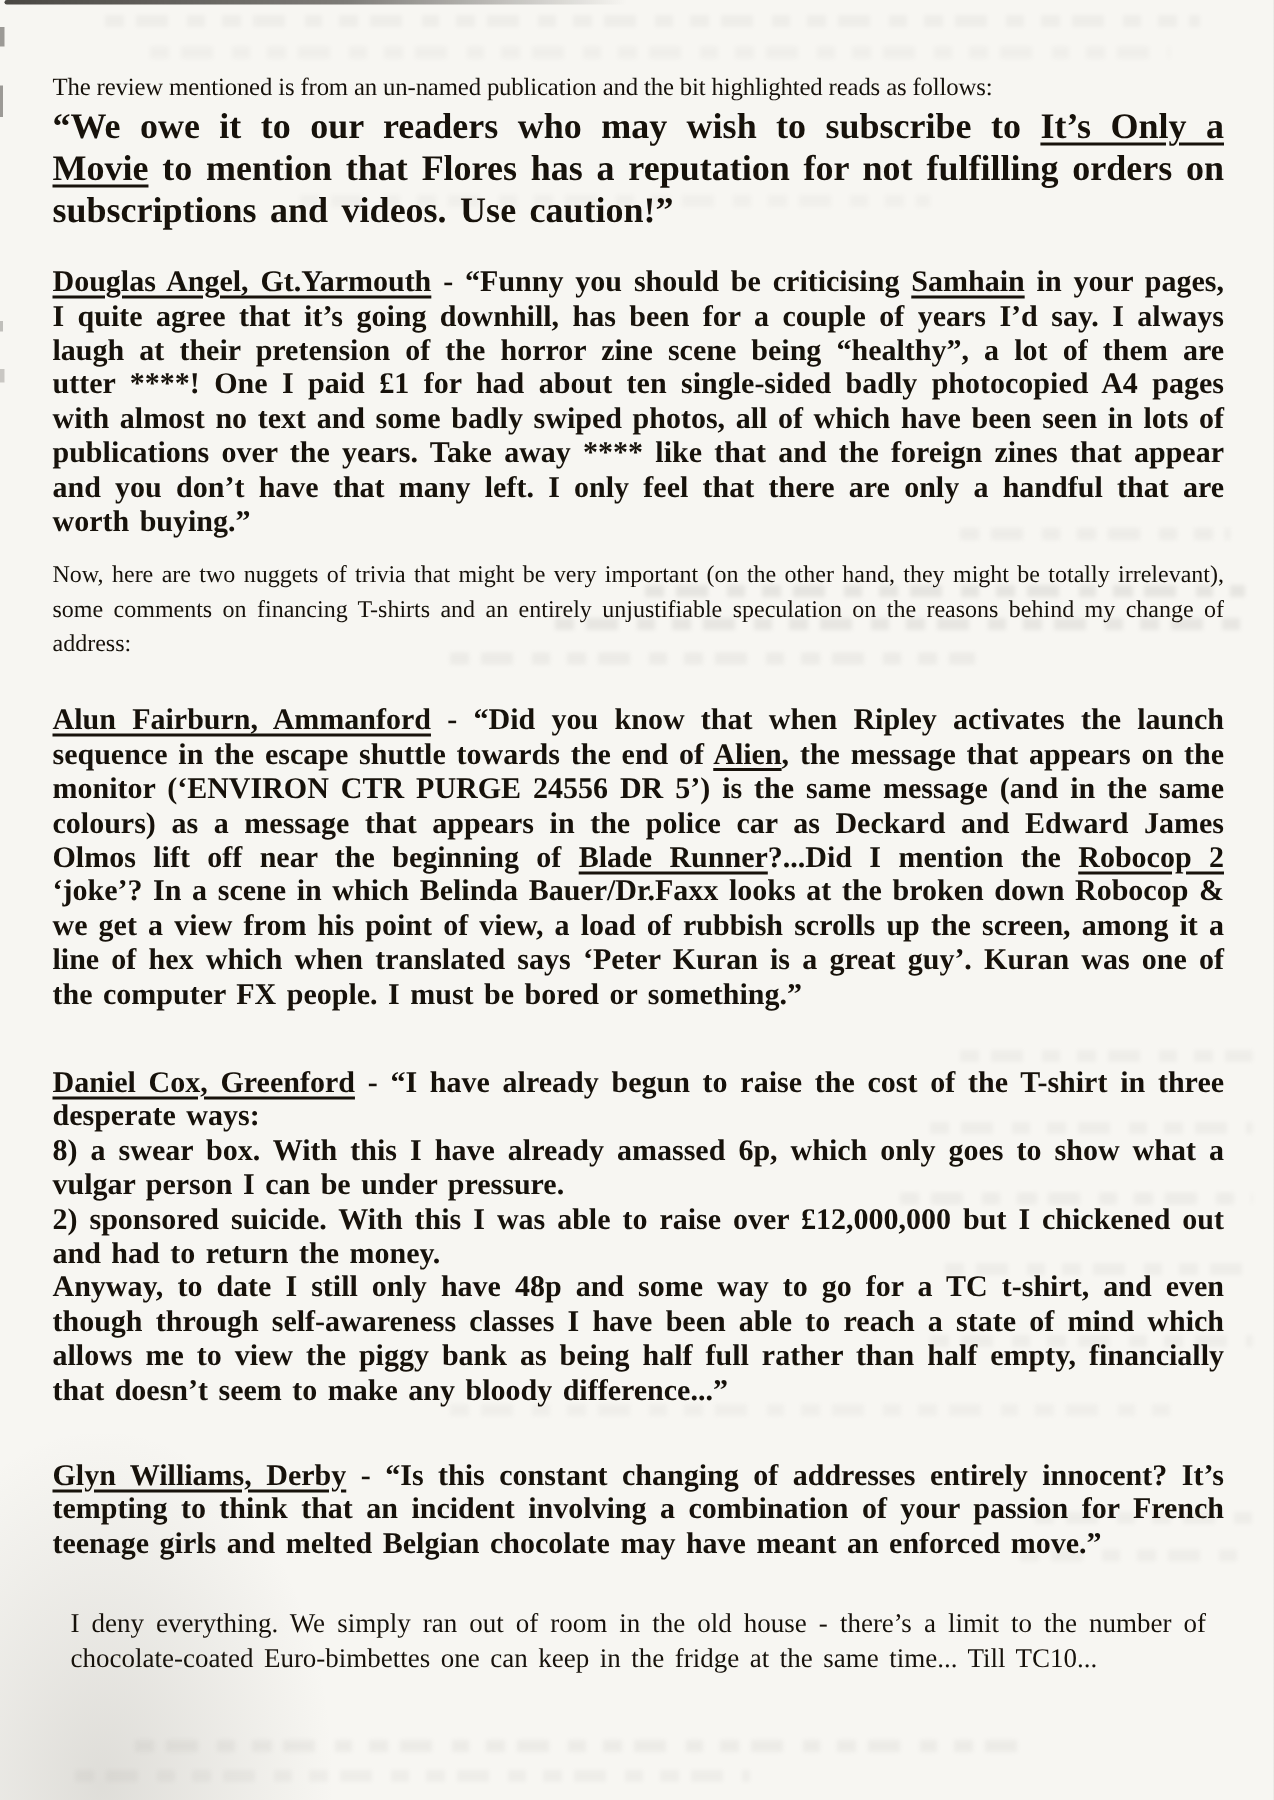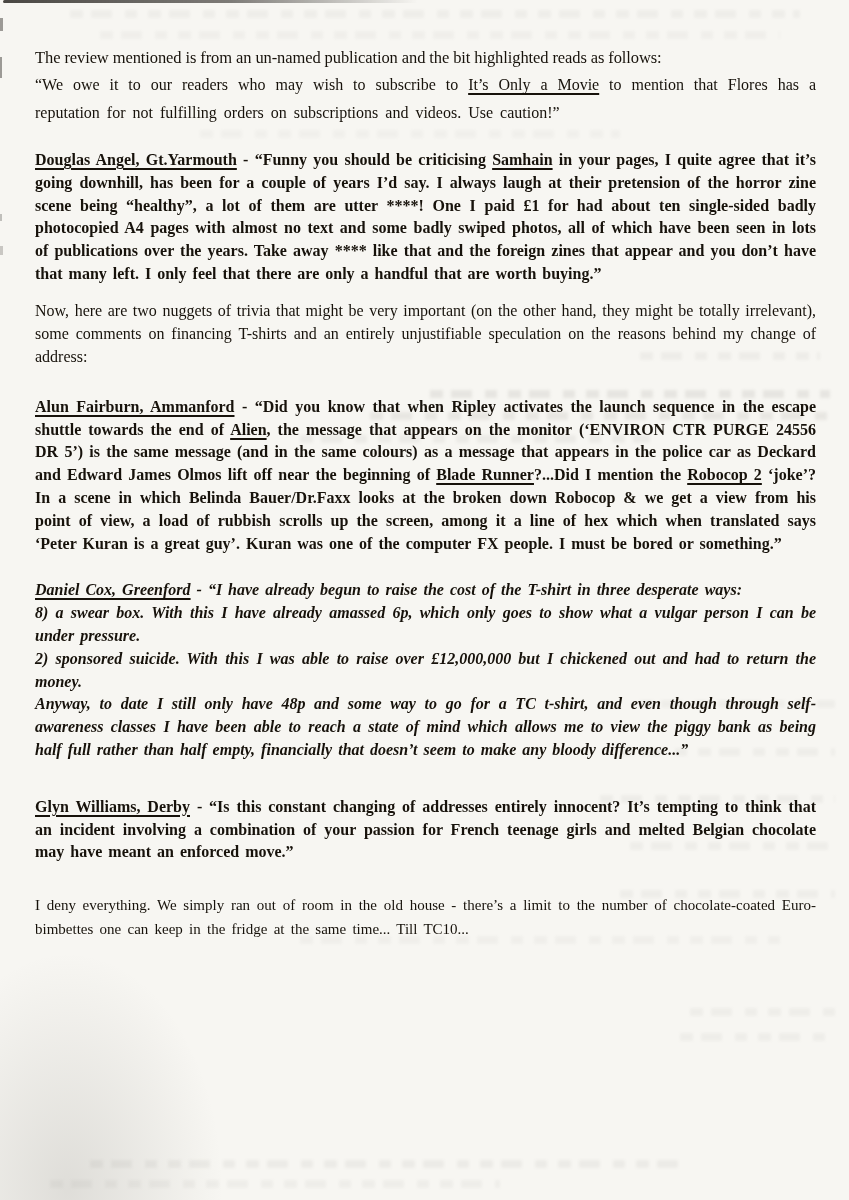--- a/index.html
+++ b/index.html
@@ -20,39 +20,39 @@
   .content {
     position: absolute;
     left: 35px; top: 44px; width: 781px;
   }
   p { margin: 0; }
   .lead {
     font-size: 16.5px; line-height: 27px; font-weight: 400;
     letter-spacing: -0.1px;
   }
   .quote {
-    font-size: 16px; line-height: 28px; font-weight: 400;
+    font-size: 24px; line-height: 28px; font-weight: 700;
     text-align: justify; word-spacing: 3px;
     margin: 0 0 22px 0;
   }
   .letter {
-    font-size: 16px; line-height: 22.8px; font-weight: 700;
+    font-size: 20px; line-height: 22.8px; font-weight: 700;
     text-align: justify; word-spacing: 2px;
   }
   .letter-douglas { margin: 0 0 13px 0; }
   .trivia {
     font-size: 16px; line-height: 23px; font-weight: 400;
     text-align: justify; margin: 0 0 28px 0;
   }
-  .letter-alun   { margin: 0 0 24px 0; }
-  .letter-daniel { margin: 16px 0 34px 0; font-style: italic; }
+  .letter-alun   { margin: 0 0 36px 0; }
+  .letter-daniel { margin: 16px 0 34px 0; }
   .letter-glyn   { margin: 12px 0 30px 0; }
   .closing {
-    font-size: 15px; line-height: 23.5px; font-weight: 400;
-    text-align: justify; word-spacing: 2.5px; margin: 0;
+    font-size: 18px; line-height: 23.5px; font-weight: 400;
+    text-align: justify; word-spacing: 2.5px; margin: 12px;
   }
   .u {
     text-decoration: underline;
     text-decoration-thickness: 1.6px;
     text-underline-offset: 3px;
   }
   
   .artifact { position: absolute; pointer-events: none; }
   .top-streak {
     top: 0; left: 3px; width: 415px; height: 3px;

